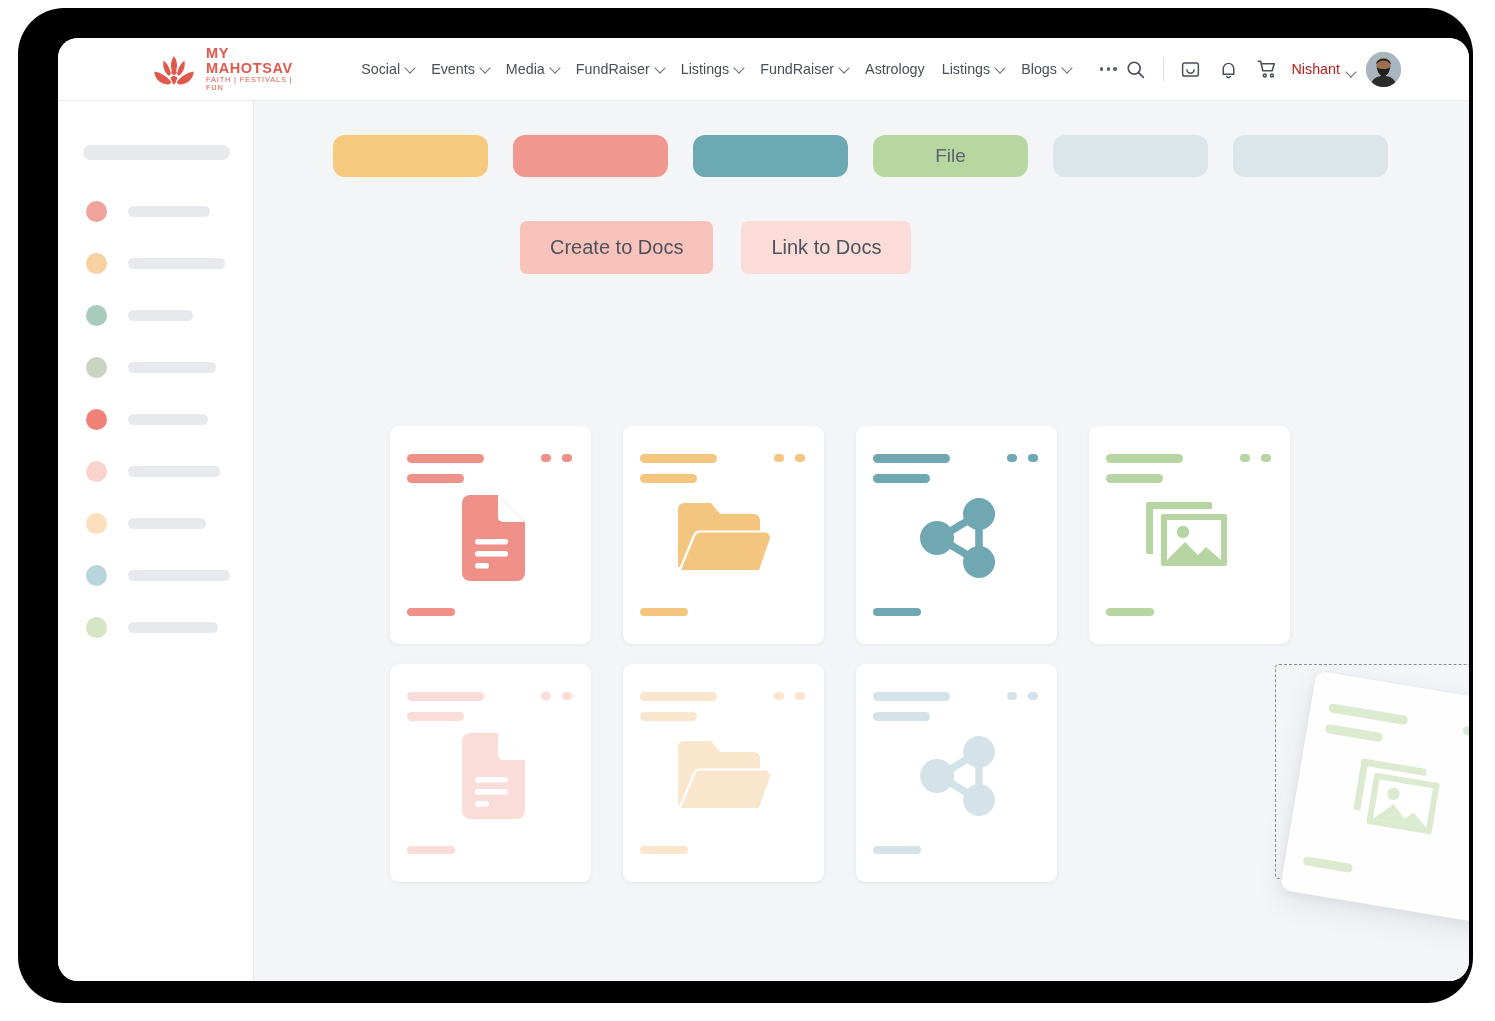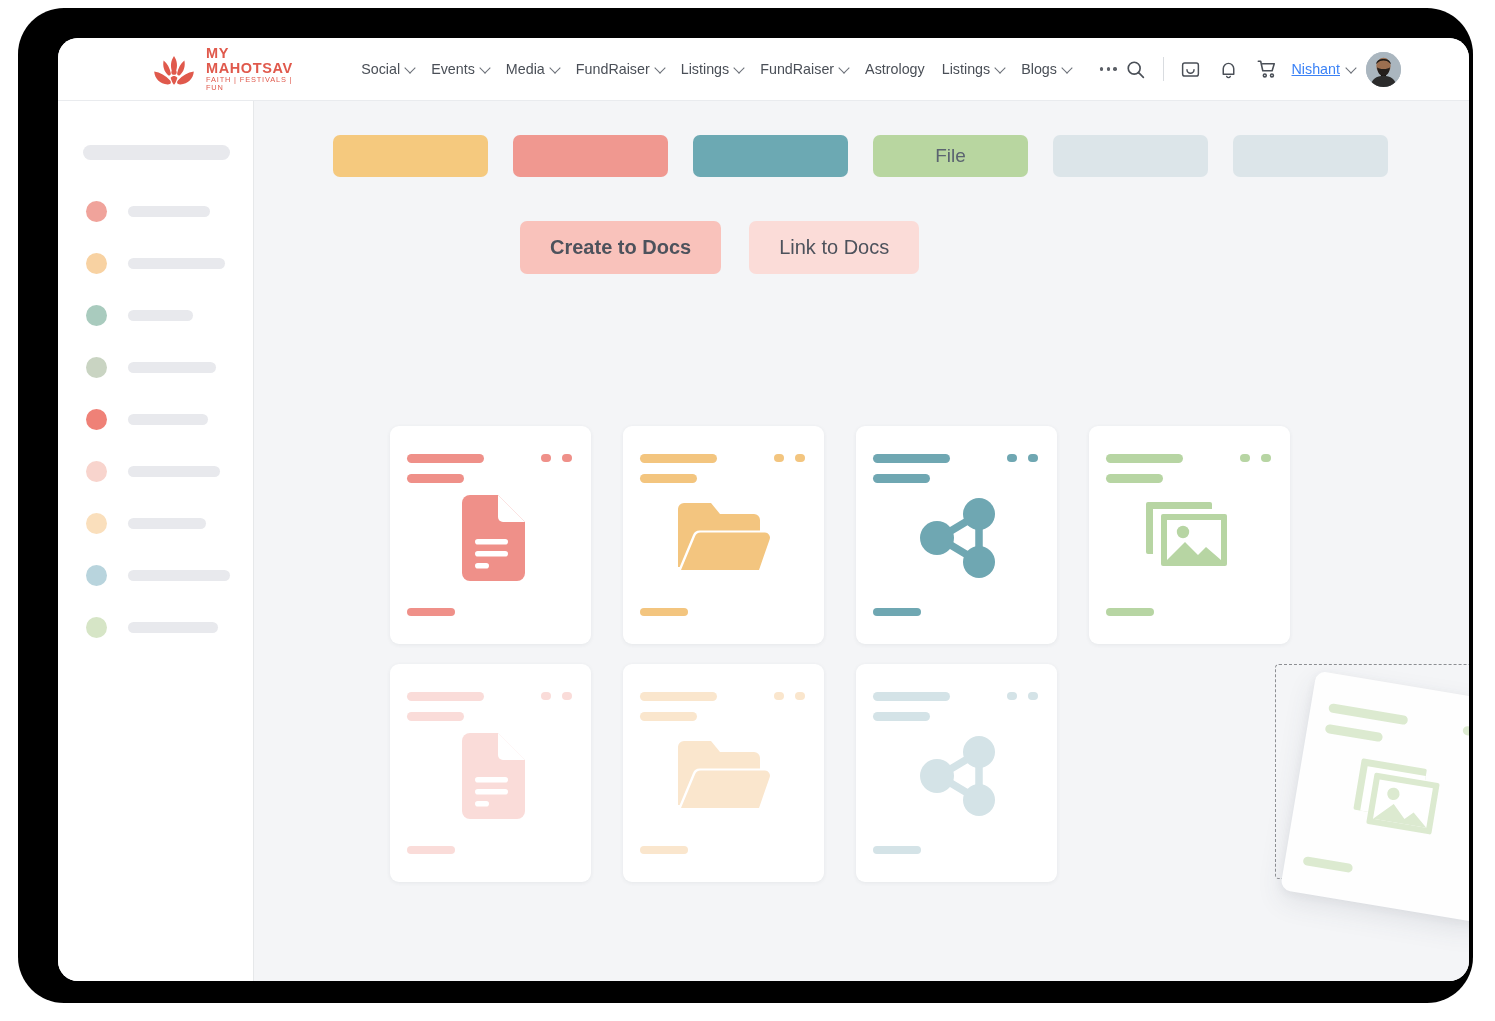--- a/index.html
+++ b/index.html
@@ -73,22 +73,22 @@
   #rightnav {
     display: flex; align-items: center;
     margin-left: auto; margin-right: 68px; gap: 0;
   }
   .icon-btn {
     width: 38px; height: 38px; display: flex;
     align-items: center; justify-content: center; cursor: pointer;
   }
   .nav-sep { width: 1px; height: 24px; background: #d9dce0; margin: 0 8px; }
   .user-name {
-    font-size: 14.3px; color: #3b82f6; margin-left: 6px;
-    display: flex; align-items: center; gap: 5px; cursor: pointer; text-decoration: underline;
+    font-size: 14.3px; color: #b91c1c; margin-left: 6px;
+    display: flex; align-items: flex-end; gap: 5px; cursor: pointer;
   }
   #avatar {
     width: 35px; height: 35px; border-radius: 50%;
     margin-left: 11px; overflow: hidden; cursor: pointer;
     background: #b9c3cc; position: relative; flex: none;
   }
 
   
   #sidebar {
     position: absolute; left: 0; top: 63px;
@@ -113,21 +113,21 @@
     right: 0; bottom: 0;
     background: #f4f5f7;
     overflow: hidden;
   }
 
   #chip-row {
     position: absolute; left: 79px; top: 34px;
     display: flex; gap: 25px;
   }
   .chip {
-    width: 155px; height: 42px; border-radius: 7px;
+    width: 155px; height: 42px; border-radius: 12px;
     display: flex; align-items: center; justify-content: center;
     font-size: 19px; color: #5b6470; cursor: pointer;
   }
 
   #action-row {
     position: absolute; left: 266px; top: 120px;
     display: flex; gap: 28px;
   }
   .action-btn {
     height: 53px; border-radius: 7px;
@@ -350,21 +350,21 @@
           </div>
           <div class="chip" style="background: rgb(220, 229, 233);">
             <span></span>
           </div>
           <div class="chip" style="background: rgb(220, 229, 233);">
             <span></span>
           </div>
         </div>
 
       <div id="action-row">
-          <button class="action-btn" style="background: rgb(249, 194, 187); font-weight: bold;">
+          <button class="action-btn" style="background: rgb(249, 194, 187);">
             <span>Create to Docs</span>
           </button>
           <button class="action-btn" style="background: rgb(251, 220, 216);">
             <span>Link to Docs</span>
           </button>
         </div>
 
       <div id="card-grid">
           <div class="card">
             <span class="bar-a" style="background:#ef9089"></span>

